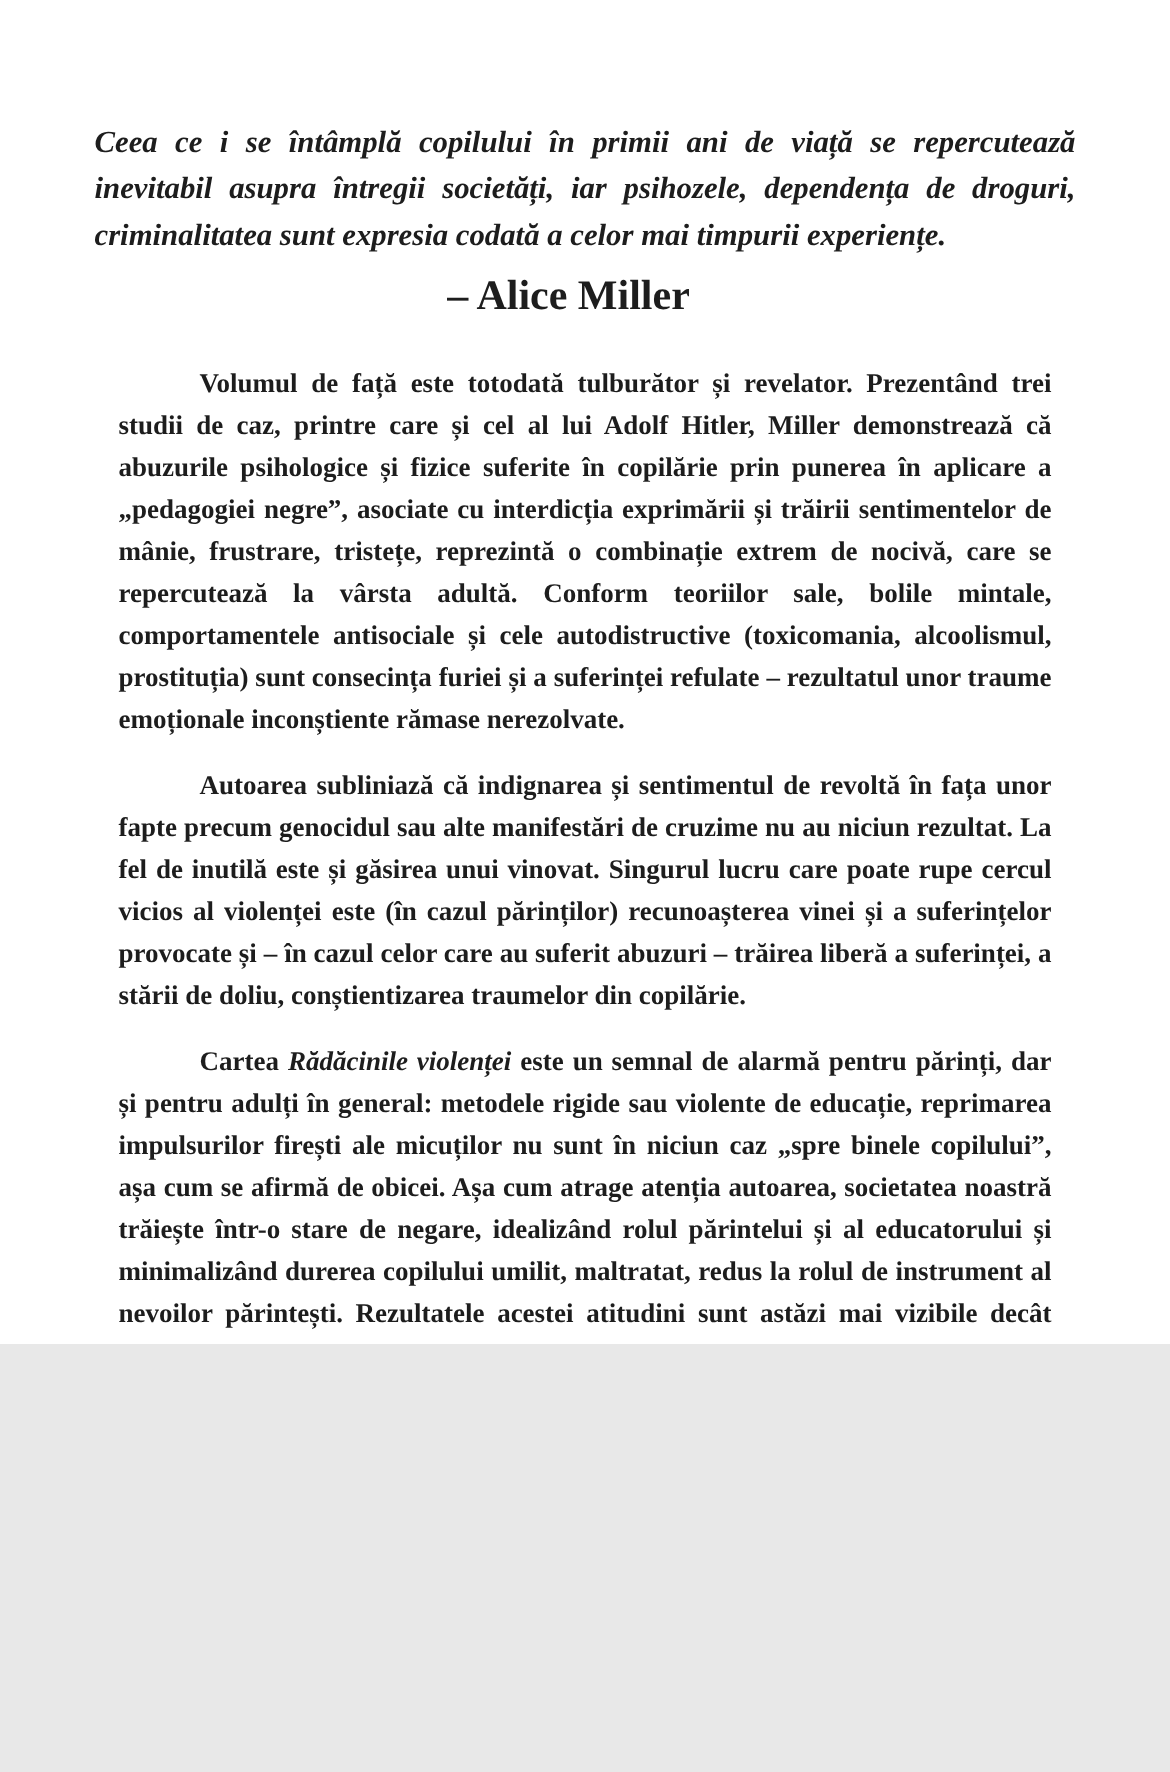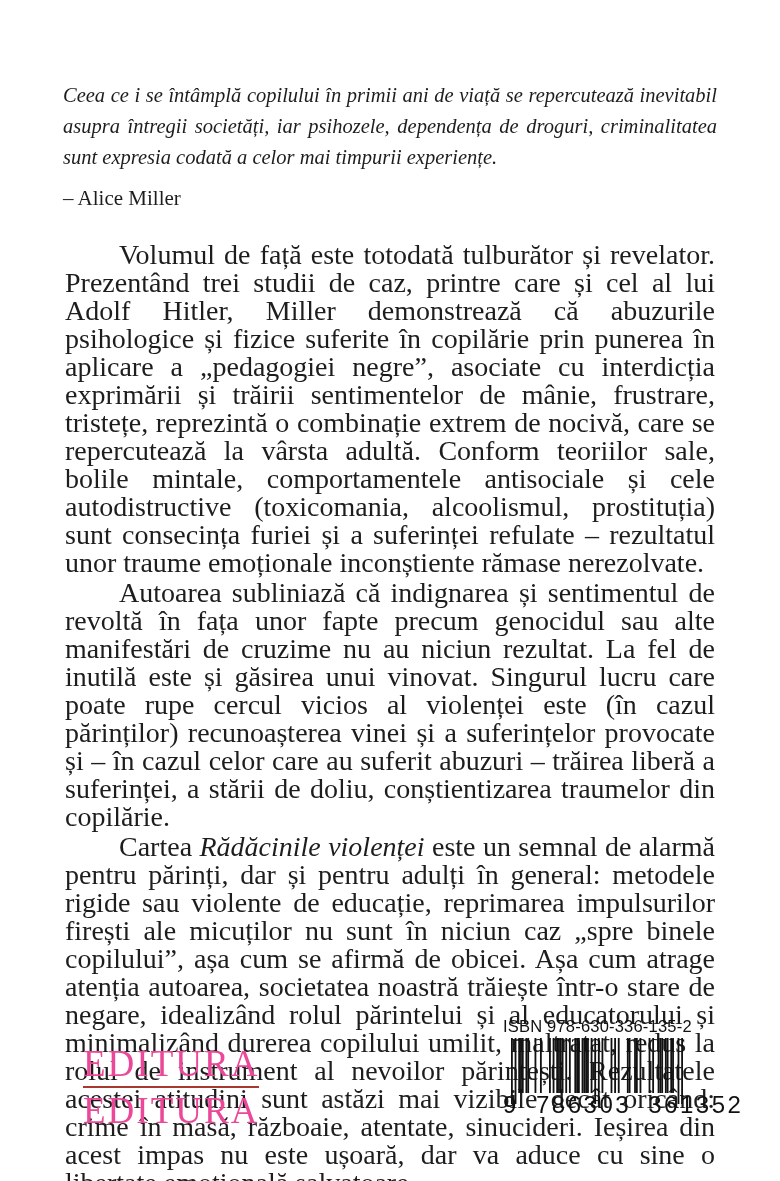--- a/index.html
+++ b/index.html
@@ -1,50 +1,51 @@
 <!DOCTYPE html>
 <html><head>
 <meta charset="utf-8">
 <title>Book Back Cover</title>
 <style>
   html, body { margin: 0; padding: 0; background: #e8e8e8; }
   .page {
     position: relative;
     width: 780px;
-    height: 1181px;
+    height: 896px;
     margin: 0 auto;
     background: #ffffff;
     font-family: "Liberation Serif", "DejaVu Serif", serif;
     color: #1d1d1d;
     overflow: hidden;
+    font-weight: bold;
   }
   .content {
     position: absolute;
     left: 63px;
     right: 63px;
     top: 80px;
   }
   .epigraph {
     margin: 0;
     font-style: italic;
     font-size: 20.5px;
     line-height: 31px;
     text-align: justify;
   }
   .attribution {
     margin: 12px 0 0 0;
-    font-size: 21px;
+    font-size: 28px;
     line-height: 26px;
-    text-align: left;
+    text-align: center;
     padding-right: 22px;
   }
   .body-text { margin-top: 30px; }
   .body-para {
-    margin: 2px;
-    font-size: 28px;
+    margin: 16px;
+    font-size: 18px;
     line-height: 28px;
     text-align: justify;
     text-indent: 54px;
   }
   .body-para .seg-italic { font-style: italic; }
 
   .publisher-logo {
     position: absolute;
     left: 83px;
     top: 1046px;

